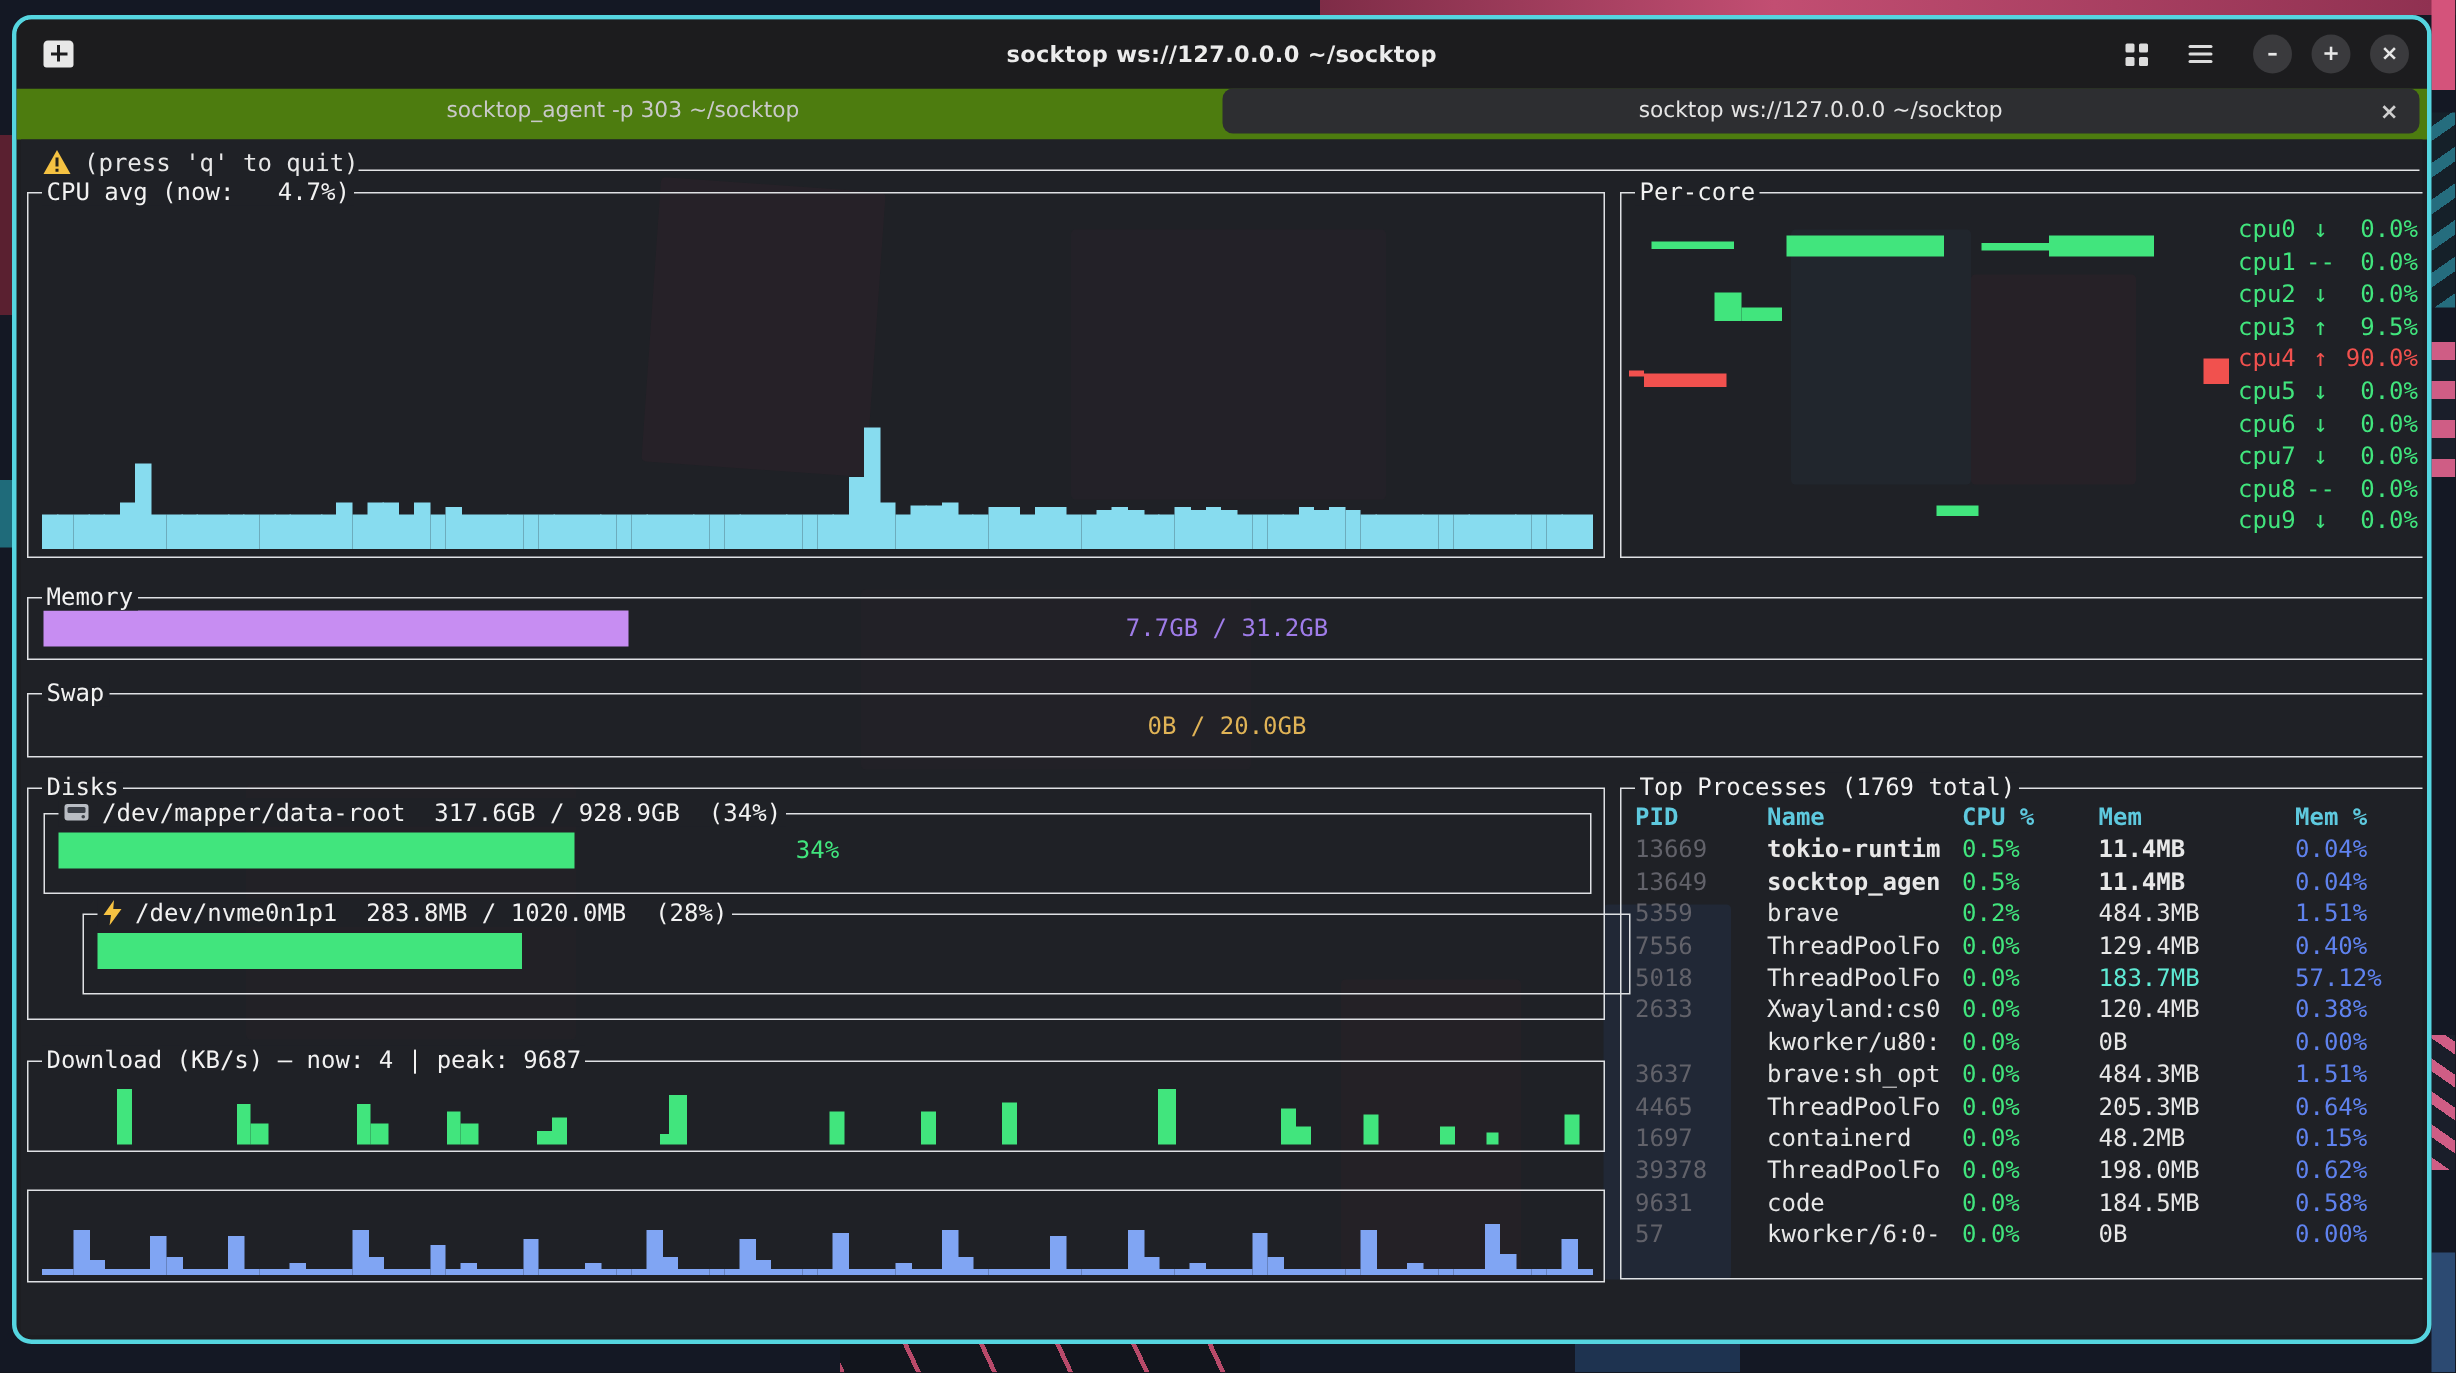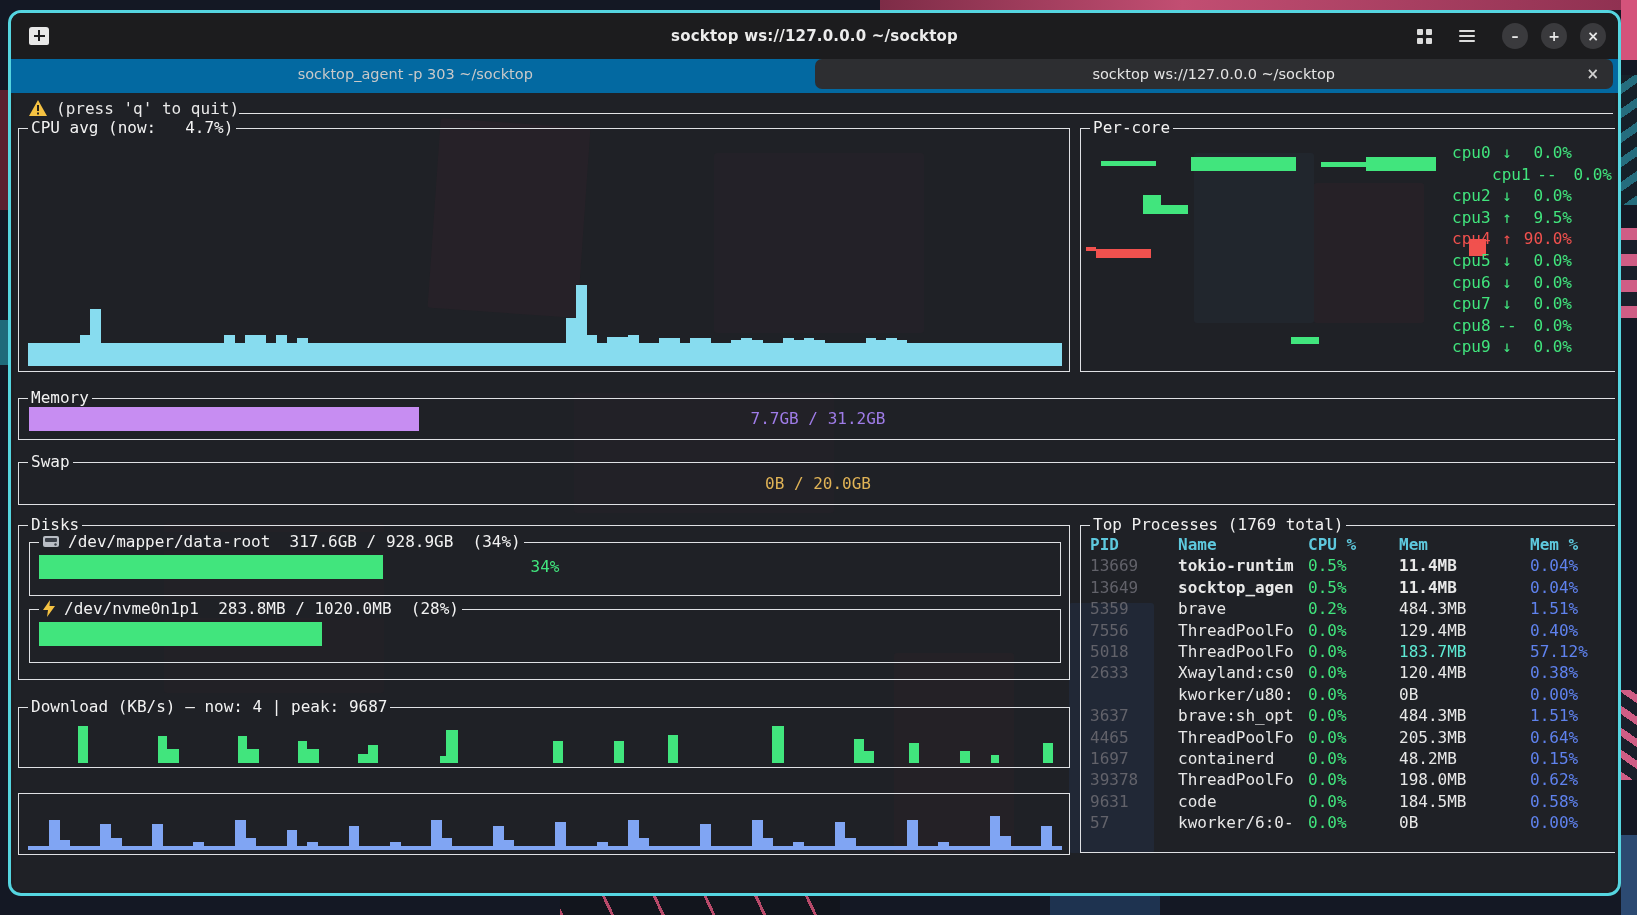--- a/index.html
+++ b/index.html
@@ -24,21 +24,21 @@
   .win-title { position:absolute; left:0; right:0; text-align:center; color:#ececec;
     font-weight:bold; font-size:15px; letter-spacing:.2px; }
   .controls { position:absolute; right:12px; top:0; height:46px; display:flex; align-items:center; gap:13px; }
   .grid-icon { width:15px; height:15px; display:grid; grid-template-columns:6px 6px; grid-template-rows:6px 6px; gap:3px; margin-right:14px; }
   .grid-icon span { background:#dcdcdc; border-radius:1px; }
   .burger-icon { width:16px; height:12px; display:flex; flex-direction:column; justify-content:space-between; margin-right:14px; }
   .burger-icon span { height:2.4px; background:#dcdcdc; border-radius:1px; }
   .circle-btn { width:26px; height:26px; border-radius:50%; background:#3a3a3d; color:#e8e8e8;
     display:flex; align-items:center; justify-content:center; font-size:14px; font-weight:bold; line-height:1; }
 
-  .tabbar { height:34px; display:flex; align-items:stretch; background:#0369a1; padding:0 5px 4px 5px; }
+  .tabbar { height:34px; display:flex; align-items:stretch; background:#4d7c0f; padding:0 5px 4px 5px; }
   .tab { flex:1 1 0; display:flex; align-items:center; justify-content:center; position:relative;
     font-size:14.5px; color:#c9c9c9; }
   .tab.active { background:#2d2e31; border-radius:7px; color:#e4e4e4; }
   .tab-close { position:absolute; right:14px; color:#cfcfcf; font-size:15px; font-weight:bold; }
 
   
   .terminal { position:absolute; left:3px; right:3px; top:80px; bottom:3px;
     background:#1f2126; overflow:hidden;
     font-family:"DejaVu Sans Mono", monospace; font-size:16px; color:#e8e8e8; }
   .t-deco { position:absolute; z-index:0; opacity:.5; border-radius:3px; }
@@ -259,21 +259,21 @@
             <div class="bar" style="position: absolute; left: 285px; top: 28px; width: 70px; height: 14px; background: rgb(65, 229, 125);"></div>
             <div class="bar" style="position: absolute; left: 62px; top: 66px; width: 18px; height: 19px; background: rgb(65, 229, 125);"></div>
             <div class="bar" style="position: absolute; left: 80px; top: 76px; width: 27px; height: 9px; background: rgb(65, 229, 125);"></div>
             <div class="bar" style="position: absolute; left: 5px; top: 118px; width: 10px; height: 4px; background: rgb(241, 81, 78);"></div>
             <div class="bar" style="position: absolute; left: 15px; top: 120px; width: 55px; height: 9px; background: rgb(241, 81, 78);"></div>
             <div class="bar" style="position: absolute; left: 210px; top: 208px; width: 28px; height: 7px; background: rgb(65, 229, 125);"></div>
             <div class="bar" style="position: absolute; left: 388px; top: 110px; width: 17px; height: 17px; background: rgb(241, 81, 78);"></div>
           </div>
         <div class="core-rows" id="core-rows">
             <div class="core-row" style="color: rgb(65, 229, 125);"><span class="cname">cpu0</span><span class="ctrend">↓</span><span class="cval">0.0%</span></div>
-            <div class="core-row" style="color: rgb(65, 229, 125); margin-left: 40px;"><span class="cname">cpu1</span><span class="ctrend">--</span><span class="cval">0.0%</span></div>
+            <div class="core-row" style="color: rgb(65, 229, 125);"><span class="cname">cpu1</span><span class="ctrend">--</span><span class="cval">0.0%</span></div>
             <div class="core-row" style="color: rgb(65, 229, 125);"><span class="cname">cpu2</span><span class="ctrend">↓</span><span class="cval">0.0%</span></div>
             <div class="core-row" style="color: rgb(65, 229, 125);"><span class="cname">cpu3</span><span class="ctrend">↑</span><span class="cval">9.5%</span></div>
             <div class="core-row" style="color: rgb(241, 81, 78);"><span class="cname">cpu4</span><span class="ctrend">↑</span><span class="cval">90.0%</span></div>
             <div class="core-row" style="color: rgb(65, 229, 125);"><span class="cname">cpu5</span><span class="ctrend">↓</span><span class="cval">0.0%</span></div>
             <div class="core-row" style="color: rgb(65, 229, 125);"><span class="cname">cpu6</span><span class="ctrend">↓</span><span class="cval">0.0%</span></div>
             <div class="core-row" style="color: rgb(65, 229, 125);"><span class="cname">cpu7</span><span class="ctrend">↓</span><span class="cval">0.0%</span></div>
             <div class="core-row" style="color: rgb(65, 229, 125);"><span class="cname">cpu8</span><span class="ctrend">--</span><span class="cval">0.0%</span></div>
             <div class="core-row" style="color: rgb(65, 229, 125);"><span class="cname">cpu9</span><span class="ctrend">↓</span><span class="cval">0.0%</span></div>
           </div>
       </div>
@@ -298,21 +298,21 @@
               <rect x="1" y="2" width="16" height="11" rx="2" fill="#b9bdc4"></rect>
               <rect x="3" y="4" width="12" height="4" rx="1" fill="#3a3f47"></rect>
               <circle cx="13.5" cy="10.5" r="1.2" fill="#3a3f47"></circle>
             </svg>
             <span>/dev/mapper/data-root  317.6GB / 928.9GB  (34%)</span>
           </div>
           <div class="gauge-fill" id="disk0-fill" style="left: 9px; top: 12px; height: 24px; width: 344.08px; background: rgb(65, 229, 125);"></div>
           <div class="gauge-label" id="disk0-label" style="top: 14px; color: rgb(65, 229, 125);">34%</div>
         </div>
 
-        <div class="disk-sub" style="top:83px;">
+        <div class="disk-sub" style="top:83px;margin-left:26px;">
           <div class="disk-title">
             <svg width="14" height="17" viewBox="0 0 14 17">
               <polygon points="8,0 1,10 6,10 5,17 13,6 7.5,6" fill="#f5c242"></polygon>
             </svg>
             <span>/dev/nvme0n1p1  283.8MB / 1020.0MB  (28%)</span>
           </div>
           <div class="gauge-fill" id="disk1-fill" style="left: 9px; top: 12px; height: 24px; width: 283.36px; background: rgb(65, 229, 125);"></div>
         </div>
       </div>
 

